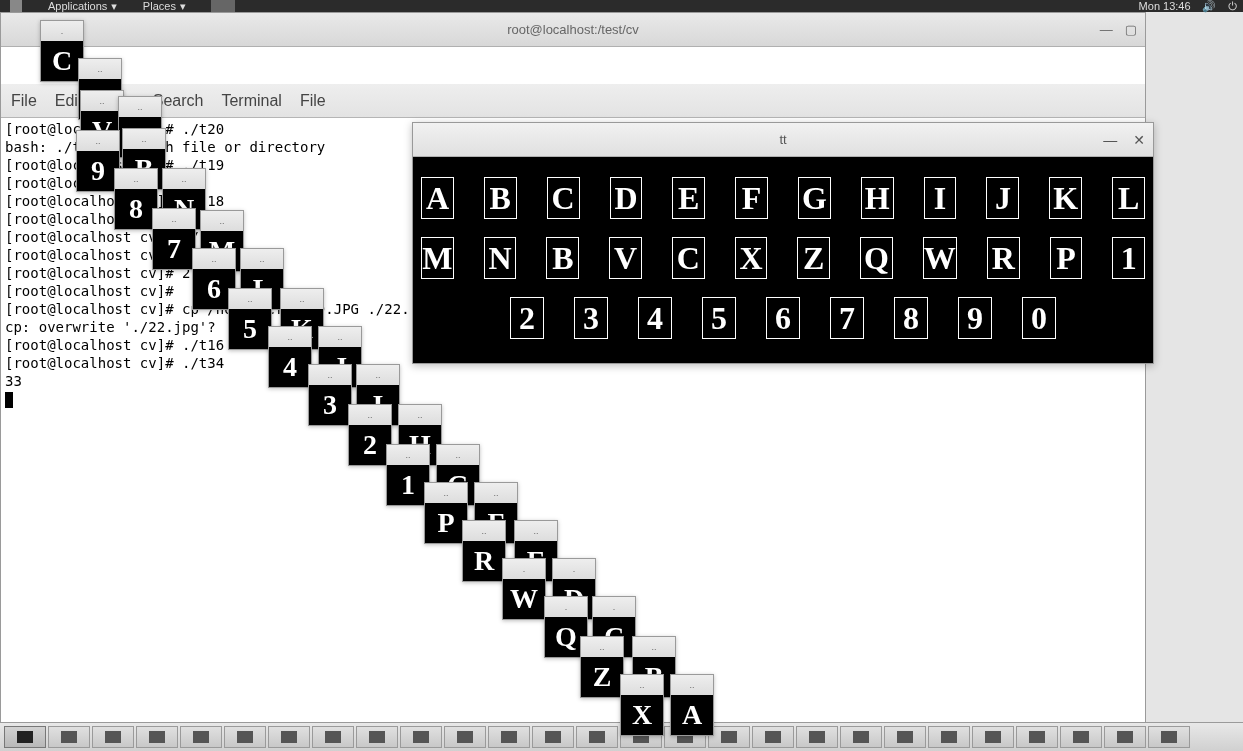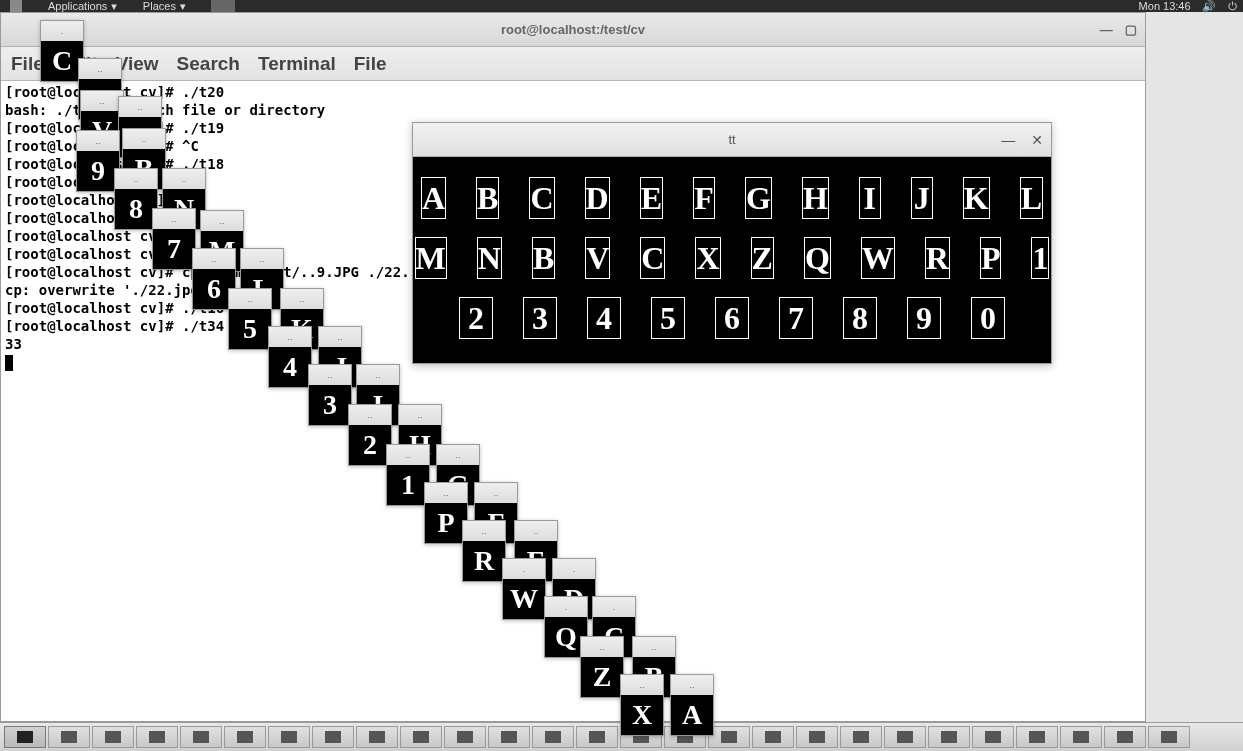--- a/index.html
+++ b/index.html
@@ -29,21 +29,20 @@
 
   
   .terminal-window {
     position: absolute;
     left: 0;
     top: 12px;
     width: 1146px;
     height: 710px;
     background: #fff;
     border: 1px solid #9a9a9a;
-    font-weight: bold;
   }
   .terminal-titlebar {
     height: 34px;
     background: linear-gradient(#e9e9e9,#d8d8d8);
     border-bottom: 1px solid #b0b0b0;
     display: flex;
     align-items: center;
     justify-content: center;
     position: relative;
     color: #666;
@@ -58,42 +57,43 @@
     color: #666;
   }
   .terminal-menubar {
     height: 34px;
     background: linear-gradient(#eee,#e3e3e3);
     border-bottom: 1px solid #b5b5b5;
     display: flex;
     align-items: center;
     gap: 18px;
     padding-left: 10px;
-    font-size: 19px;
+    font-size: 16px;
     color: #444;
+    margin-top: 37px;
   }
   .terminal-body {
     background: #fff;
     color: #000;
     font-family: "DejaVu Sans Mono","Courier New",monospace;
     font-size: 14px;
     line-height: 18px;
     padding: 2px 4px;
     white-space: pre;
     height: calc(100% - 68px);
     position: relative;
   }
   .cursor-block { display:inline-block; width:8px; height:16px; background:#000; vertical-align:bottom; }
 
   
   .tt-window {
     position: absolute;
     left: 412px;
     top: 122px;
-    width: 640px;
+    width: 742px;
     background: #f9a8d4;
     border: 1px solid #999;
     box-shadow: 0 2px 8px rgba(0,0,0,0.25);
     z-index: 50;
   }
   .tt-titlebar {
     height: 34px;
     background: linear-gradient(#f1f1f1,#e0e0e0);
     border-bottom: 1px solid #b0b0b0;
     display:flex;

